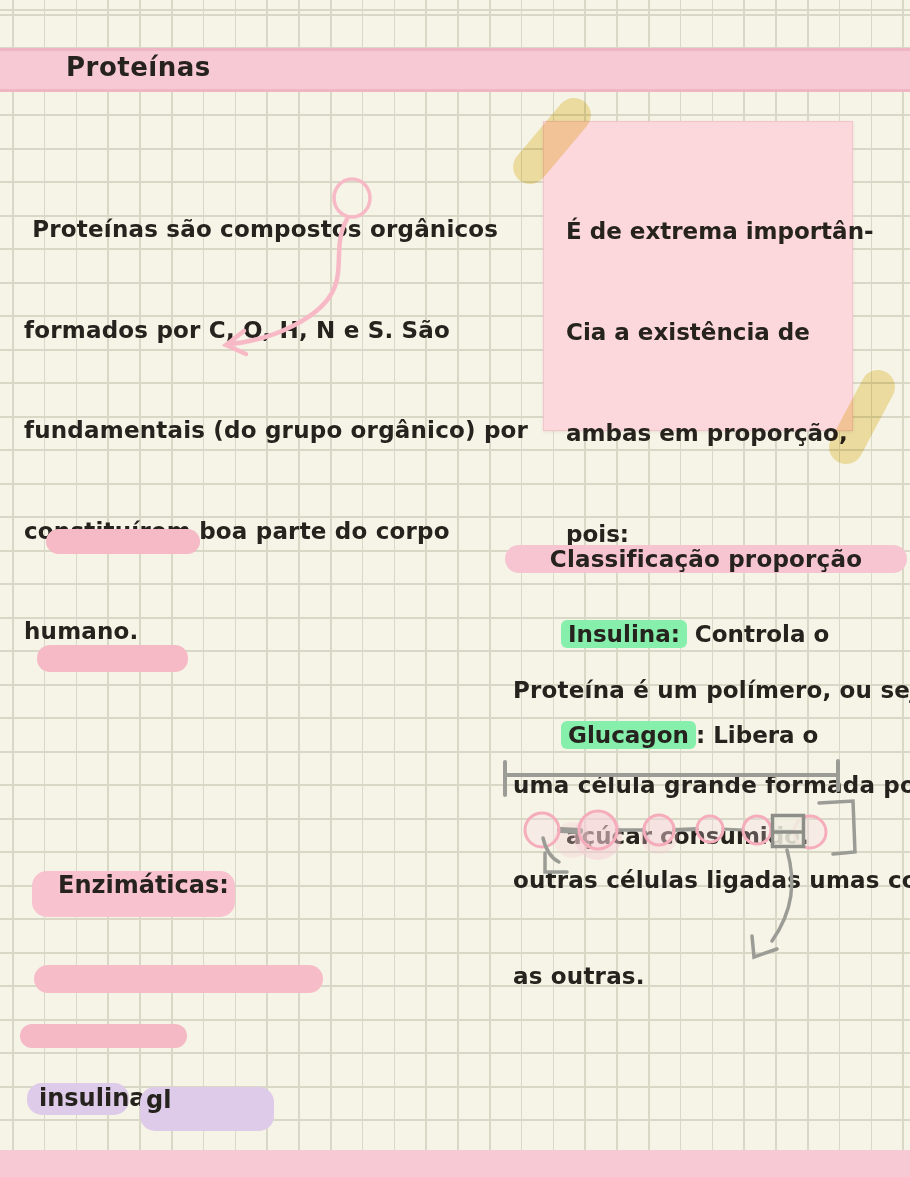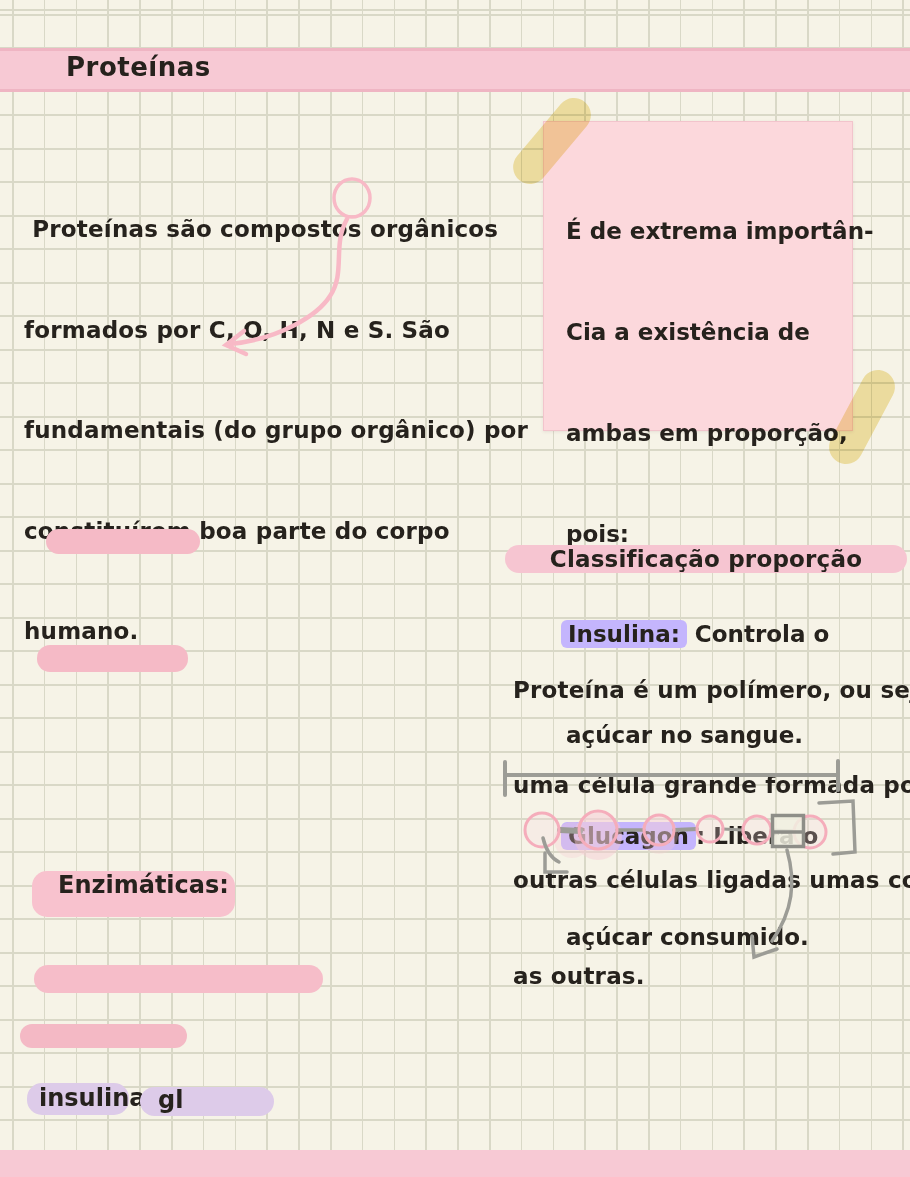--- a/index.html
+++ b/index.html
@@ -27,21 +27,21 @@
   
   .intro{left:24px;top:146px;width:460px;font-size:23px;font-weight:bold;line-height:33.5px;letter-spacing:.2px;white-space:pre;}
   
   .note{
     left:543px;top:121px;width:310px;height:310px;
     background:#fcd8dc;border:1px solid #f2c4cc;box-sizing:border-box;
     box-shadow:0 1px 3px rgba(120,90,90,.12);
     padding:26px 0 0 22px;
     font-size:23px;font-weight:bold;line-height:33.6px;white-space:pre;
   }
-  .hl{background:#c4b5fd;border-radius:6px;padding:1px 7px;margin-left:-5px;}
+  .hl{background:#86efac;border-radius:6px;padding:1px 7px;margin-left:-5px;}
   .hl:empty,.pre:empty,.post:empty{display:none;}
   
   .tape{width:102px;height:34px;border-radius:17px;background:#f3e4a8;mix-blend-mode:multiply;opacity:.92;}
   .tape1{left:501px;top:124px;transform:rotate(-50deg);}
   .tape2{left:811px;top:400px;transform:rotate(-62deg);}
   
   .cls-pill{
     left:505px;top:545px;width:402px;height:28px;border-radius:14px;
     background:#f6c5d1;text-align:center;line-height:28px;
     font-size:23px;font-weight:bold;letter-spacing:.2px;
@@ -50,21 +50,21 @@
   
   .bar{background:#f5bac6;border-radius:13px;}
   .bar1{left:46px;top:529px;width:154px;height:25px;}
   .bar2{left:37px;top:645px;width:151px;height:27px;}
   .enz{left:32px;top:871px;width:177px;height:46px;border-radius:15px;background:#f8c2ce;
        font-size:24px;font-weight:bold;line-height:29px;padding-left:26px;box-sizing:border-box;width:203px;}
   .bar3{left:34px;top:965px;width:289px;height:28px;border-radius:14px;background:#f6bdc9;}
   .bar4{left:20px;top:1024px;width:167px;height:24px;border-radius:12px;background:#f4b9c5;}
   .ppill{background:#ddcbe9;border-radius:15px;font-size:24px;font-weight:bold;box-sizing:border-box;margin-top:31px;}
   .ppill-ins{left:27px;top:1052px;width:102px;height:32px;line-height:30px;padding-left:12px;}
-  .ppill-gl{left:140px;top:1056px;width:134px;height:29px;line-height:27px;padding-left:18px;}
+  .ppill-gl{left:140px;top:1056px;width:134px;height:44px;line-height:27px;padding-left:6px;}
   .bottom-banner{left:0;top:1150px;width:910px;height:27px;background:#f7c9d4;}
   svg.overlay{position:absolute;left:0;top:0;pointer-events:none;}
 </style>
 </head>
 <body>
 
 <div class="abs banner">
   <div class="banner-title">Proteínas</div>
 </div>
 
@@ -75,21 +75,20 @@
   <div>constituírem boa parte do corpo</div>
   <div>humano.</div>
 </div>
 
 <div class="abs note">
   <div><span class="pre">É de extrema importân-</span></div>
   <div><span class="pre">Cia a existência de</span></div>
   <div><span class="pre">ambas em proporção,</span></div>
   <div><span class="pre">pois:</span></div>
   <div><span class="hl">Insulina:</span><span class="post"> Controla o</span></div>
-  <div><span class="pre">açúcar no sangue.</span></div>
   <div><span class="hl">Glucagon</span><span class="post">: Libera o</span></div>
   <div><span class="pre">açúcar consumido.</span></div>
 </div>
 
 <div class="abs tape tape1"></div>
 <div class="abs tape tape2"></div>
 
 <div class="abs cls-pill">Classificação proporção</div>
 <div class="abs cls-par">
   <div>Proteína é um polímero, ou seja,</div>

